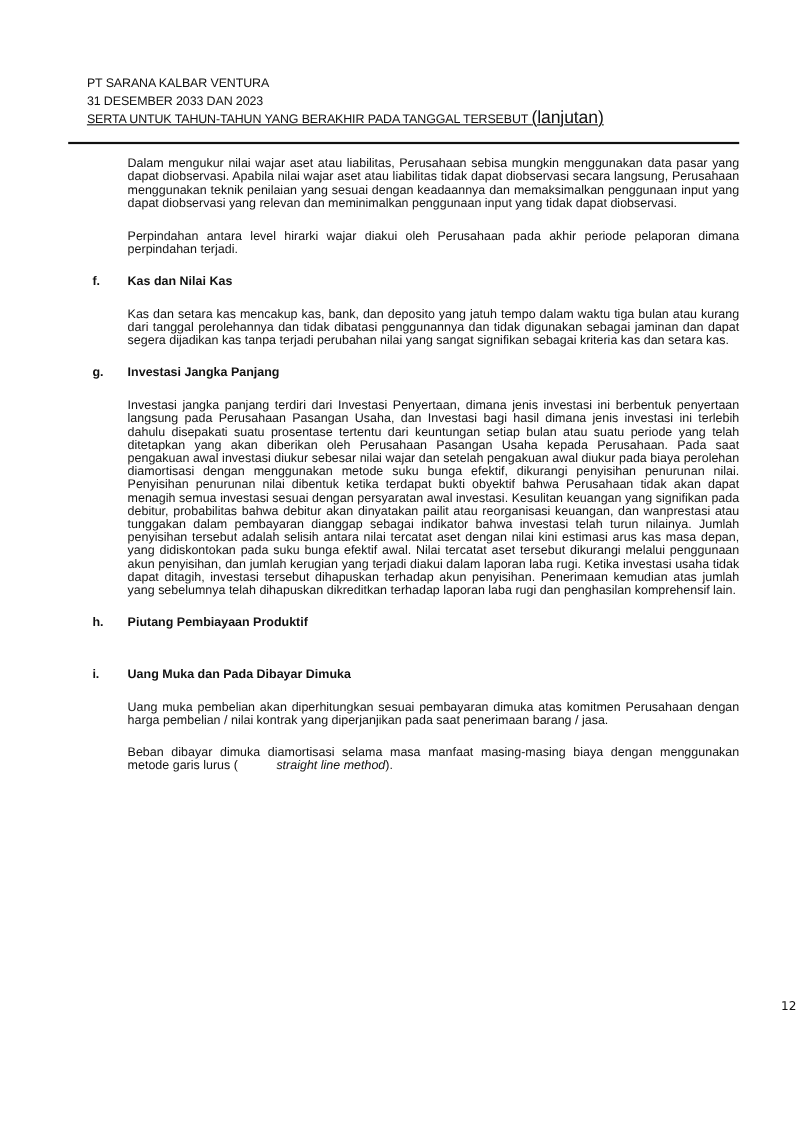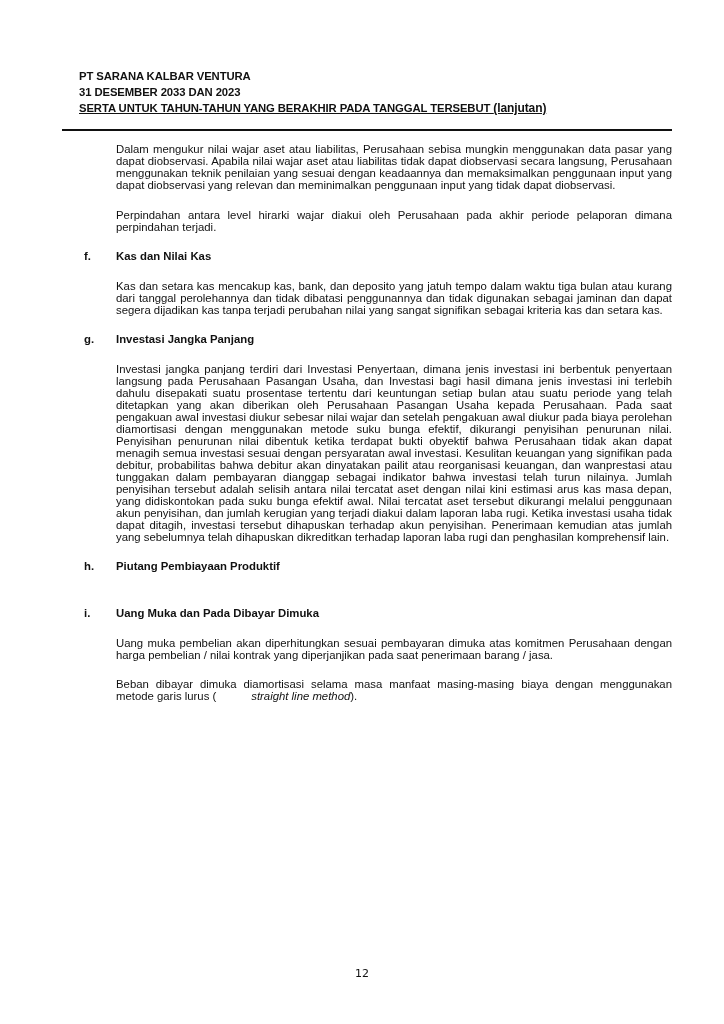--- a/index.html
+++ b/index.html
@@ -1,29 +1,29 @@
 <!DOCTYPE html>
 <html><head>
 <meta charset="utf-8">
 <style>
   html, body { margin: 0; padding: 0; background: #ffffff; }
   body { width: 724px; height: 1024px; position: relative; overflow: hidden;
          font-family: "Liberation Sans", sans-serif; color: #111111; }
   .header { position: absolute; left: 62px; top: 68px; width: 610px; }
-  .header .hl { font-weight: bold; font-size: 11.3px; line-height: 16px; white-space: nowrap; letter-spacing: -0.1px; padding-left: 17px; }
+  .header .hl { font-weight: normal; font-size: 11.3px; line-height: 16px; white-space: nowrap; letter-spacing: -0.1px; padding-left: 17px; }
   .header .hl.last { text-decoration: underline; }
-  .header .hl .small { font-size: 12px; text-align: center; }
+  .header .hl .small { font-size: 16px; text-align: center; }
   .header-rule { position: absolute; left: 62px; top: 129px; width: 610px; height: 0; border-top: 2px solid #111; }
   .body { position: absolute; left: 84px; top: 143px; width: 588px; font-size: 11.35px; line-height: 12px; }
   .para { margin: 0 0 0 32px; text-align: justify; }
   .gap { height: 17.5px; }
   .sec-head { font-weight: bold; margin: 0; display: flex; }
   .sec-head .letter { width: 32px; flex: 0 0 32px; }
   em { font-style: italic; padding-left: 35px; }
-  .page-num { position: absolute; left: 0; width: 724px; top: 967px; text-align: center;
+  .page-num { position: absolute; left: 0; width: 724px; top: 908px; text-align: right;
               font-family: "DejaVu Sans", sans-serif; font-size: 11px; }
 </style>
 </head>
 <body>
 
 <div class="header">
   <div class="hl">PT SARANA KALBAR VENTURA</div>
   <div class="hl">31 DESEMBER 2033 DAN 2023</div>
   <div class="hl last"><span>SERTA UNTUK TAHUN-TAHUN YANG BERAKHIR PADA TANGGAL TERSEBUT </span><span class="small">(lanjutan)</span></div>
 </div>

